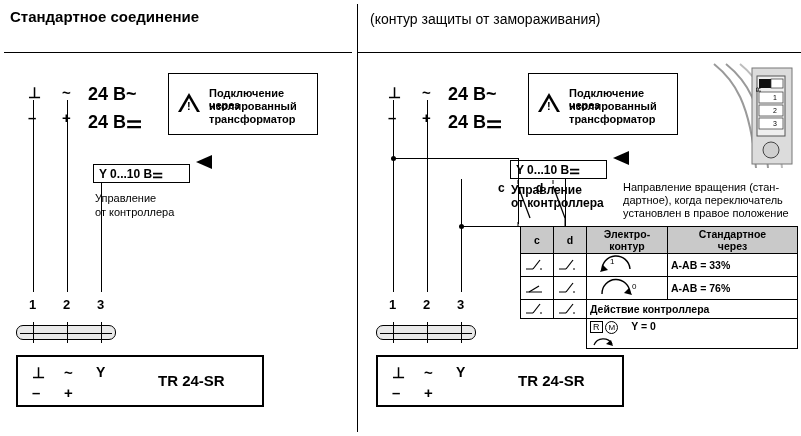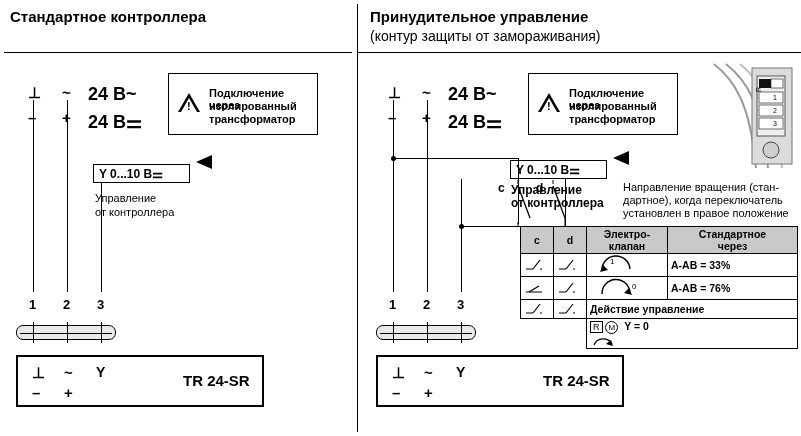--- a/index.html
+++ b/index.html
@@ -18,21 +18,21 @@
   .warn-tri{position:absolute;width:0;height:0;border-left:11px solid transparent;border-right:11px solid transparent;border-bottom:19px solid #000;}
   .warn-tri-in{position:absolute;width:0;height:0;border-left:8px solid transparent;border-right:8px solid transparent;border-bottom:14px solid #fff;}
   .excl{position:absolute;font-size:11px;font-weight:bold;line-height:1;}
   .lbl{position:absolute;font-size:11px;line-height:12px;}
   .lbl-b{position:absolute;font-size:12px;font-weight:bold;line-height:13px;}
   .ln{position:absolute;background:#000;}
   .hline{height:1px;}
   .vline{width:1px;}
   .num{position:absolute;font-size:13px;font-weight:bold;}
   .dev-box{position:absolute;border:2px solid #000;box-sizing:border-box;background:#fff;}
-  .dev-name{position:absolute;font-size:15px;font-weight:bold;margin-left:25px;}
+  .dev-name{position:absolute;font-size:15px;font-weight:bold;}
   .cable{position:absolute;border:1px solid #000;border-radius:7px;background:#e9e9e9;box-sizing:border-box;}
   .arrow-left{position:absolute;width:0;height:0;border-top:7px solid transparent;border-bottom:7px solid transparent;border-right:16px solid #000;}
   .dot{position:absolute;width:5px;height:5px;border-radius:50%;background:#000;}
   
   table.sw{position:absolute;border-collapse:collapse;font-size:10.5px;}
   table.sw td,table.sw th{border:1px solid #000;padding:1px 3px;vertical-align:middle;}
   .th-gray{background:#c9c9c9;font-weight:bold;text-align:center;}
   .cellc{text-align:center;}
   .bold{font-weight:bold;}
   
@@ -43,21 +43,21 @@
 </style>
 </head>
 <body>
 
 <div class="wrap">
 
   <div class="divider"></div>
 
   <div class="p-left panel">
     <div style="position:absolute;left:10px;top:8px;width:330px;">
-      <div class="title">Стандартное контроллера</div>
+      <div class="title">Стандартное соединение</div>
     </div>
     <div class="hr" style="position:absolute;left:4px;top:52px;width:348px;"></div>
 
     <div class="tlabel" style="left:28px;top:84px;font-size:15px;">⊥</div>
     <div class="tlabel" style="left:62px;top:84px;font-size:15px;">~</div>
     <div class="tlabel" style="left:88px;top:84px;">24 В~</div>
     <div class="tlabel" style="left:28px;top:109px;font-size:15px;">–</div>
     <div class="tlabel" style="left:62px;top:109px;font-size:15px;">+</div>
     <div class="tlabel" style="left:88px;top:111px;">24 В⚌</div>
 
@@ -96,21 +96,20 @@
       <div class="tlabel" style="left:46px;top:7px;font-size:15px;">~</div>
       <div class="tlabel" style="left:78px;top:7px;font-size:14px;">Y</div>
       <div class="tlabel" style="left:14px;top:27px;font-size:15px;">–</div>
       <div class="tlabel" style="left:46px;top:27px;font-size:15px;">+</div>
       <div class="dev-name" style="left:140px;top:15px;">TR 24-SR</div>
     </div>
   </div>
 
   <div class="p-right panel">
     <div style="position:absolute;left:12px;top:8px;width:420px;">
-      <div class="title">Принудительное управление</div>
       <div class="subtitle" style="margin-top:3px;">(контур защиты от замораживания)</div>
     </div>
     <div class="hr" style="position:absolute;left:0px;top:52px;width:443px;"></div>
 
     <div class="tlabel" style="left:30px;top:84px;font-size:15px;">⊥</div>
     <div class="tlabel" style="left:64px;top:84px;font-size:15px;">~</div>
     <div class="tlabel" style="left:90px;top:84px;">24 В~</div>
     <div class="tlabel" style="left:30px;top:109px;font-size:15px;">–</div>
     <div class="tlabel" style="left:64px;top:109px;font-size:15px;">+</div>
     <div class="tlabel" style="left:90px;top:111px;">24 В⚌</div>
@@ -204,21 +203,21 @@
       <div class="tiny" style="left:63px;top:58px;">3</div>
     </div>
 
     <table class="sw" style="left:162px;top:226px;width:278px;">
       <tbody>
           <tr>
         <th class="th-gray" style="width:26px;">c</th>
         <th class="th-gray" style="width:26px;">d</th>
         <th class="th-gray" style="width:74px;">
           <div>Электро-</div>
-          <div>клапан</div>
+          <div>контур</div>
         </th>
         <th class="th-gray">
           <div>Стандартное</div>
           <div>через</div>
         </th>
       </tr>
       <tr>
         <td class="cellc">
           <svg width="20" height="16">
             <line x1="2" y1="12" x2="9" y2="12" stroke="#000" stroke-width="1"></line>
@@ -273,28 +272,28 @@
             <line x1="16" y1="12" x2="18" y2="12" stroke="#000" stroke-width="1"></line>
           </svg>
         </td>
         <td class="cellc">
           <svg width="20" height="16">
             <line x1="2" y1="12" x2="9" y2="12" stroke="#000" stroke-width="1"></line>
             <line x1="9" y1="12" x2="16" y2="3" stroke="#000" stroke-width="1.2"></line>
             <line x1="16" y1="12" x2="18" y2="12" stroke="#000" stroke-width="1"></line>
           </svg>
         </td>
-        <td class="bold" colspan="2">Действие управление</td>
+        <td class="bold" colspan="2">Действие контроллера</td>
       </tr>
       <tr>
         <td colspan="2" style="border:none;"></td>
         <td colspan="2">
           <span style="display:inline-block;border:1px solid #000;padding:0 2px;font-size:9px;">R</span>
           <span style="display:inline-block;border:1px solid #000;border-radius:50%;width:11px;height:11px;line-height:11px;text-align:center;font-size:8px;">M</span>
-          <span class="bold" style="margin-left:3px;text-align:center;">Y = 0</span>
+          <span class="bold" style="margin-left:10px;text-align:center;">Y = 0</span>
           <svg width="26" height="13" style="vertical-align:middle;">
             <path d="M4 11 A10 10 0 0 1 22 10" fill="none" stroke="#000" stroke-width="1.2"></path>
             <polygon points="23,12 16,10 21,6" fill="#000"></polygon>
           </svg>
         </td>
       </tr>
     </tbody>
       </table>
 
   </div>

